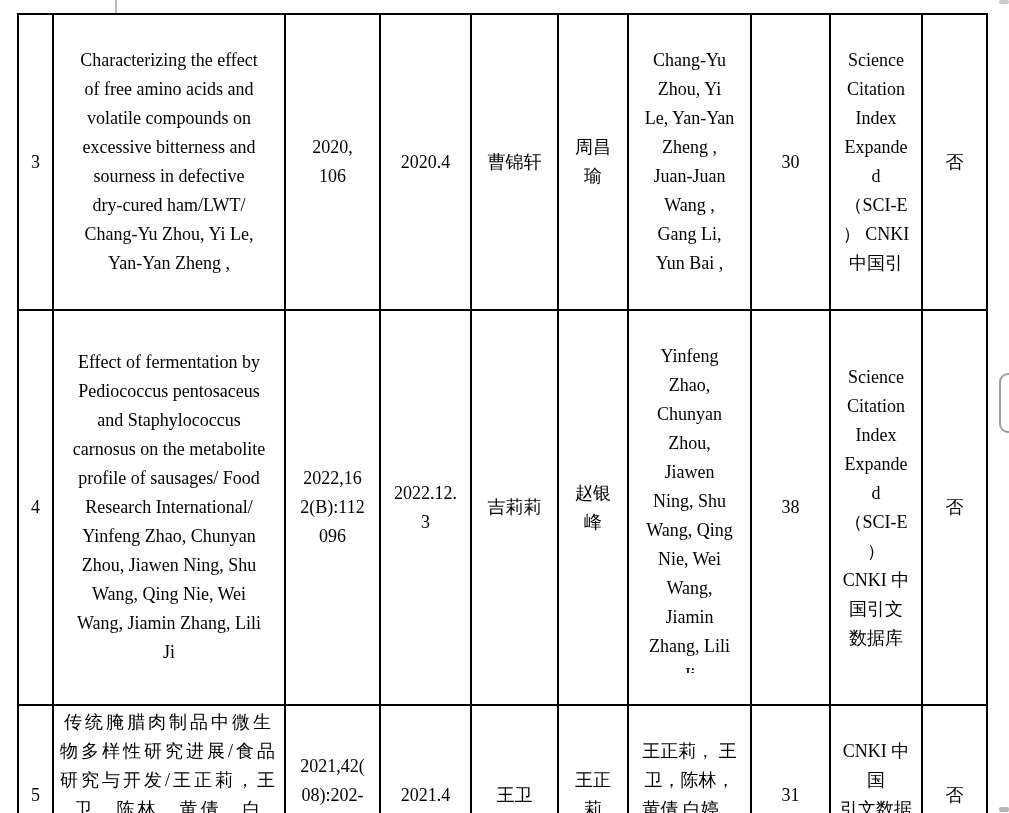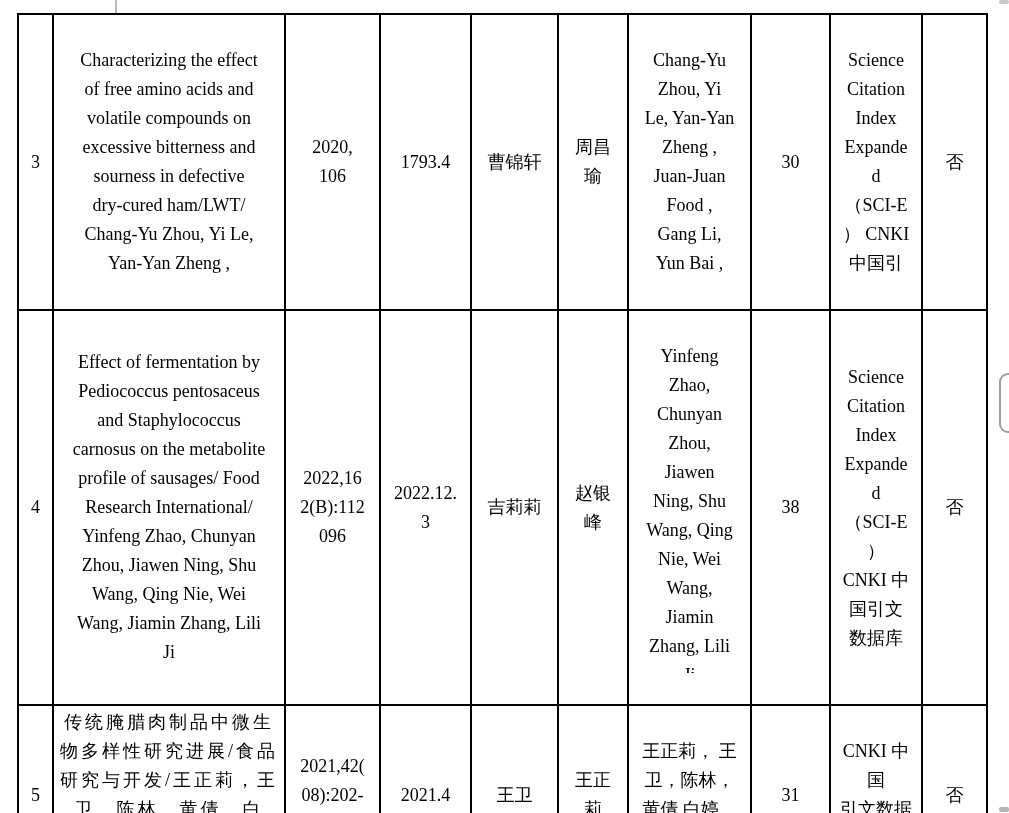--- a/index.html
+++ b/index.html
@@ -77,30 +77,30 @@
     <td class="c-title v-top">Characterizing the effect
 of free amino acids and
 volatile compounds on
 excessive bitterness and
 sourness in defective
 dry-cured ham/LWT/
 Chang-Yu Zhou, Yi Le,
 Yan-Yan Zheng ,</td>
     <td>2020,
 106</td>
-    <td>1793.4</td>
+    <td>2020.4</td>
     <td>曹锦轩</td>
     <td>周昌
 瑜</td>
     <td class="v-top">Chang-Yu
 Zhou, Yi
 Le, Yan-Yan
 Zheng ,
 Juan-Juan
-Food ,
+Wang ,
 Gang Li,
 Yun Bai ,</td>
     <td>30</td>
     <td class="c-db v-top">
       <div class="clip clip-r3d">Science
 Citation
 Index
 Expande
 d
 （SCI-E

